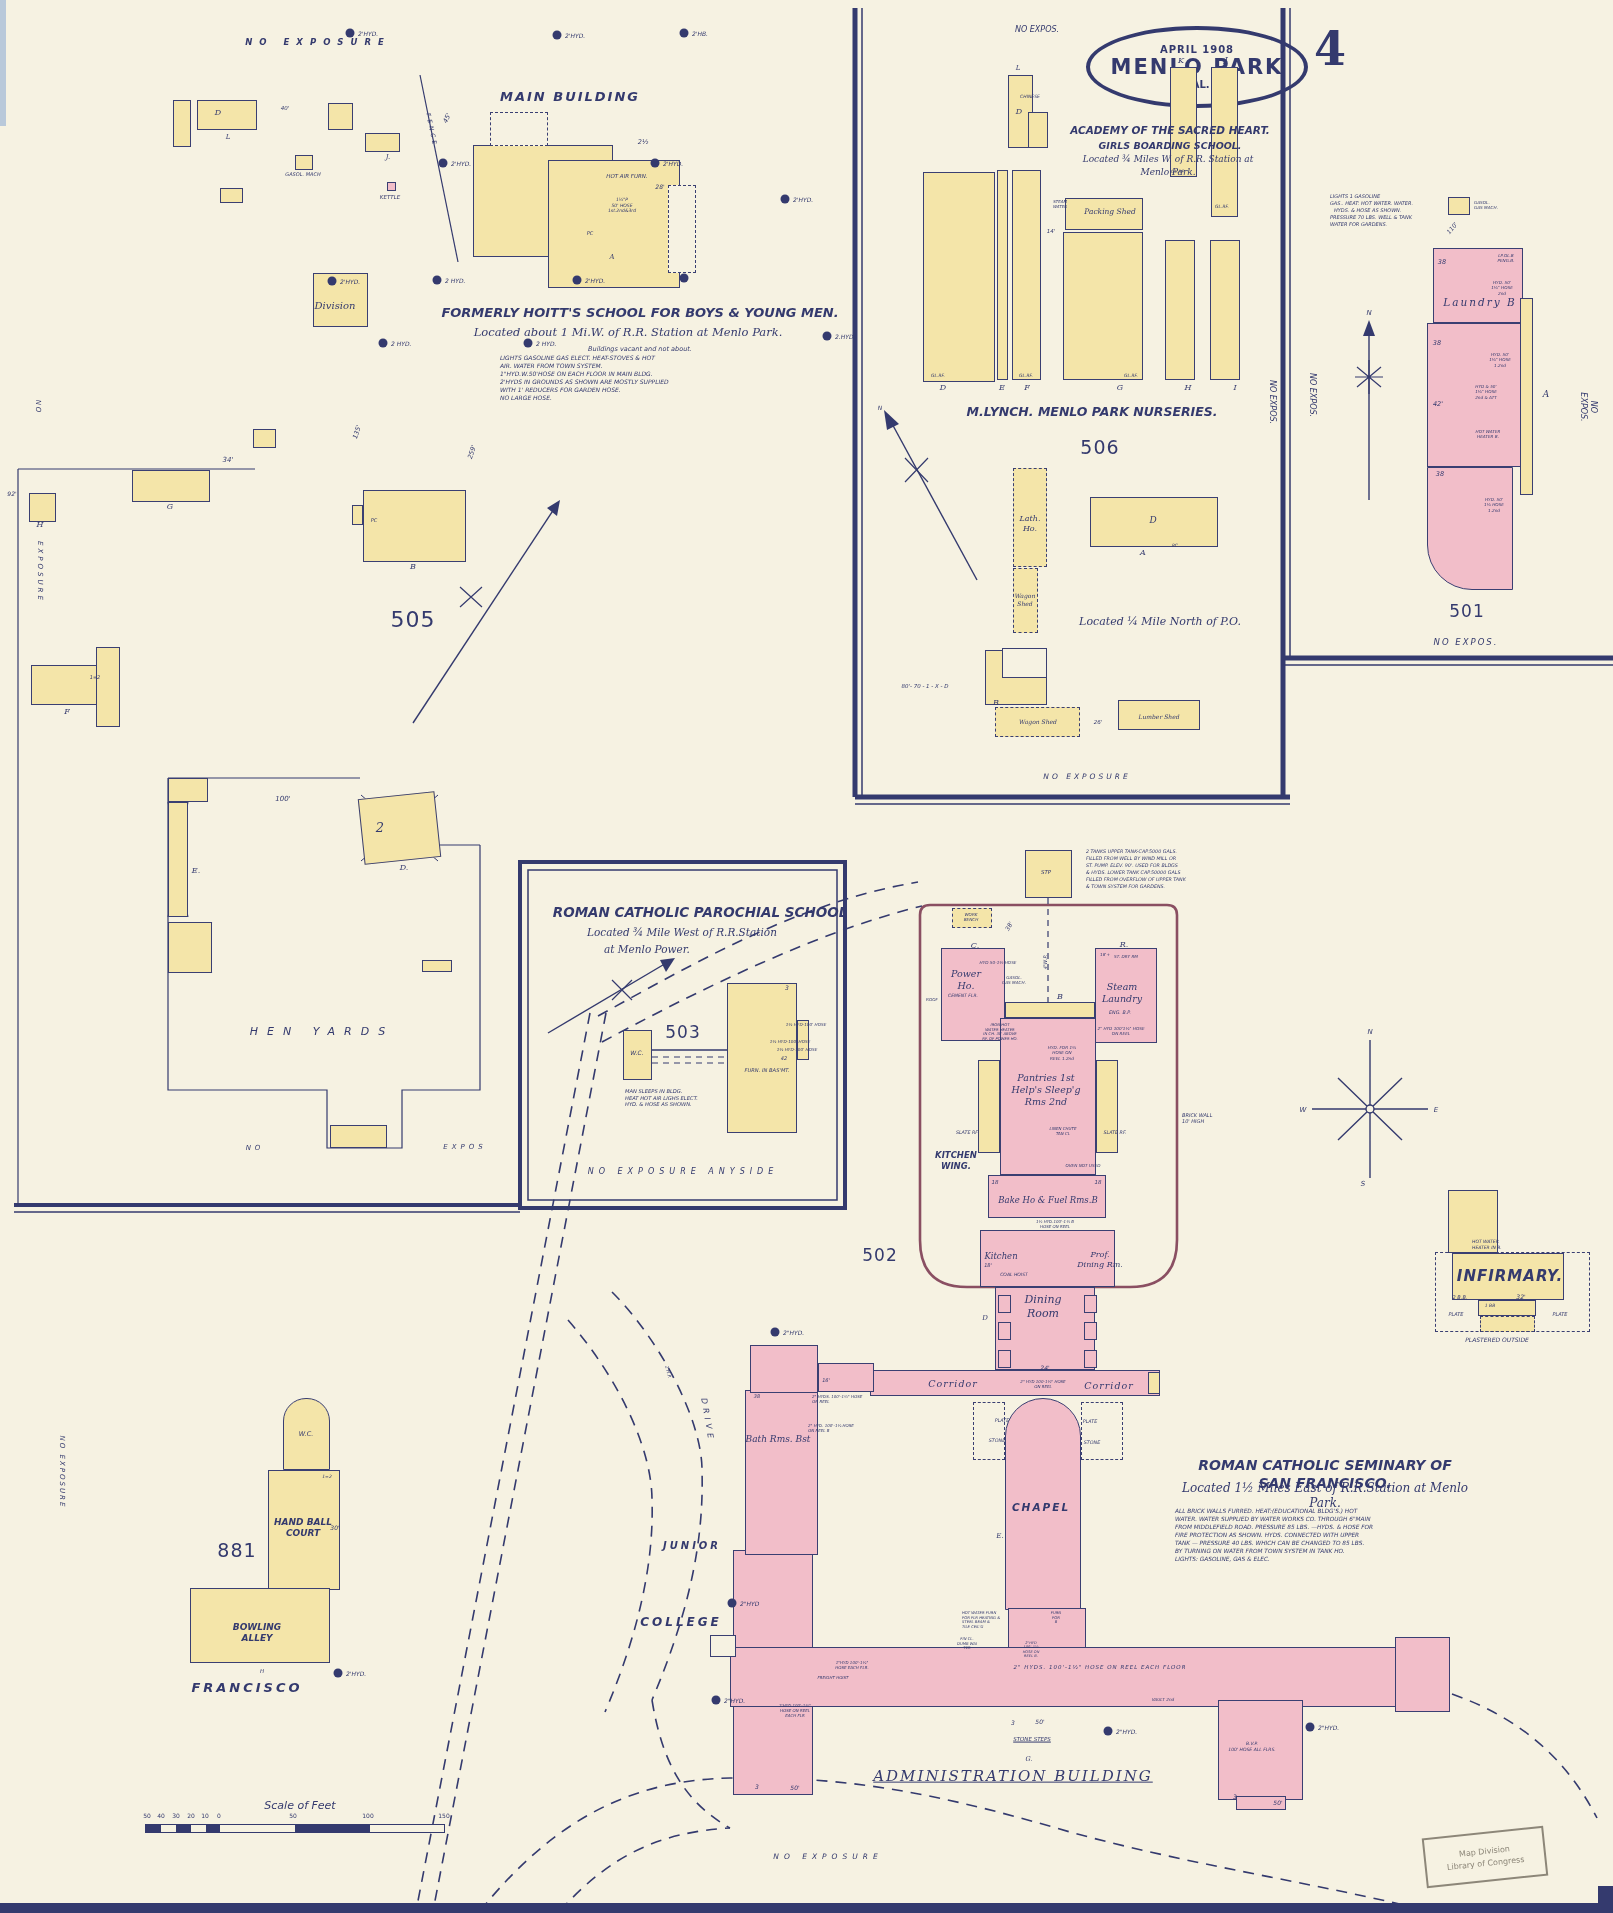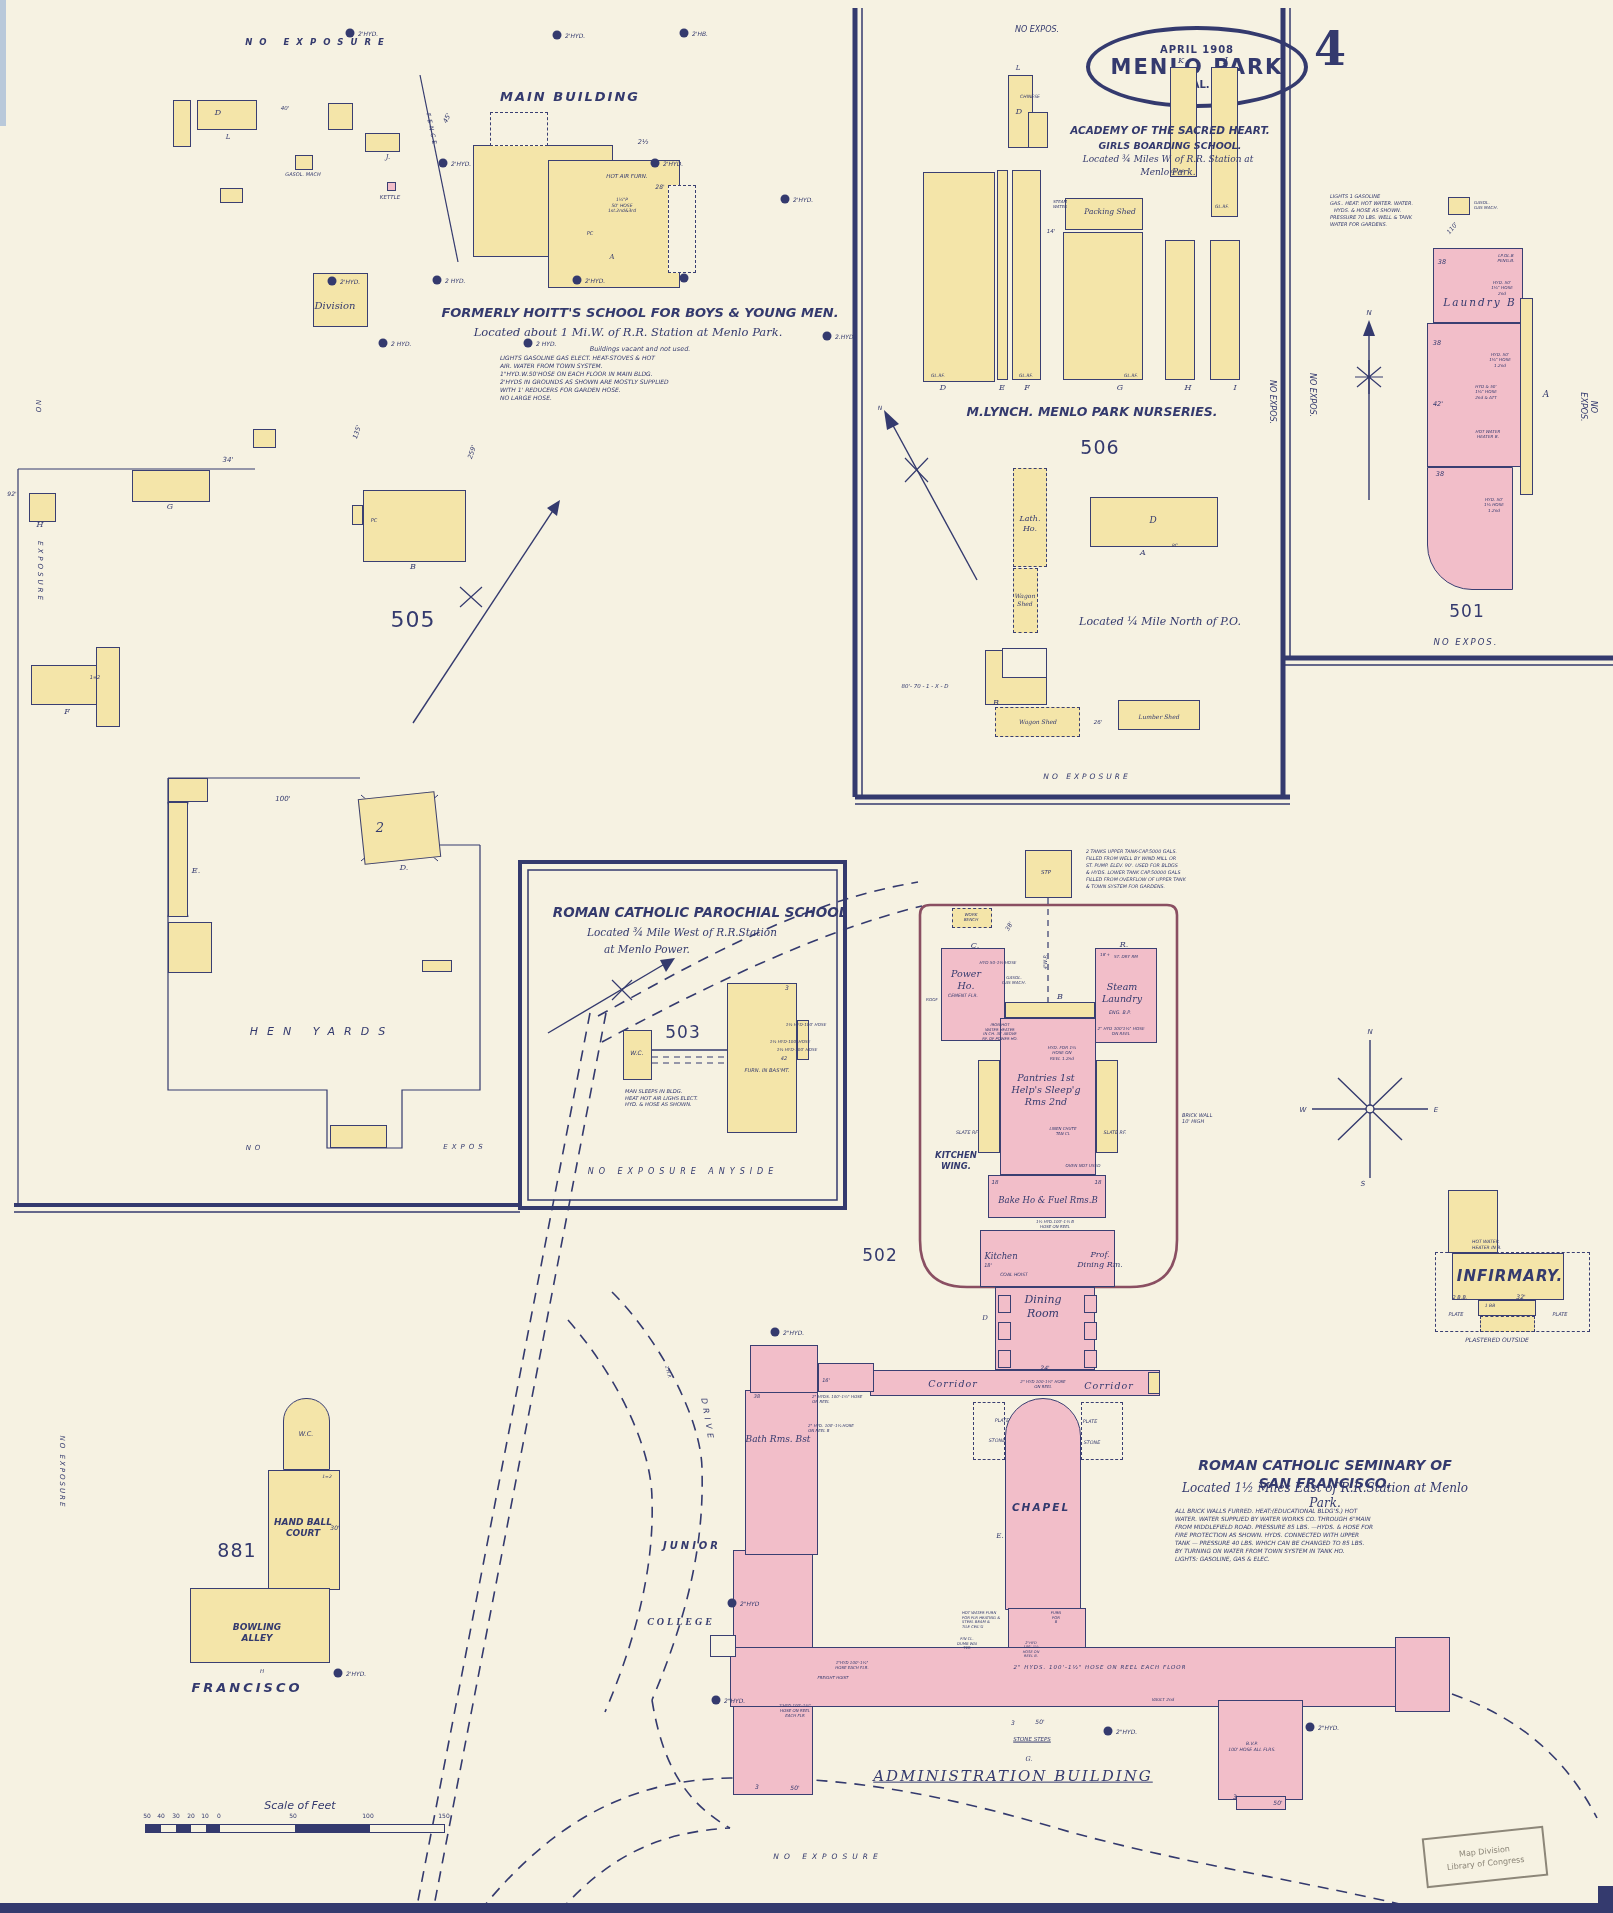--- a/index.html
+++ b/index.html
@@ -272,21 +272,21 @@
       <div class="lbl" style="left: 447px; top: 118px; font-size: 6.5px; transform: translate(-50%, -50%) rotate(-65deg);">45'</div>
       <div class="lbl" style="left: 285px; top: 108px; font-size: 5.5px;">40'</div>
       <div class="lbl" style="left: 390px; top: 197px; font-size: 5.5px;">KETTLE</div>
       <div class="lbl" style="left: 303px; top: 174px; font-size: 5px;">GASOL. MACH</div>
       <div class="lbl sc" style="left: 218px; top: 113px; font-size: 8px;">D</div>
       <div class="lbl sc" style="left: 228px; top: 137px; font-size: 7px;">L</div>
       <div class="lbl sc" style="left: 388px; top: 157px; font-size: 7px;">J.</div>
       <div class="lbl sc" style="left: 335px; top: 306px; font-size: 10px;">Division</div>
       <div class="lbl c" style="left: 640px; top: 313px; font-size: 13px;">FORMERLY HOITT'S SCHOOL FOR BOYS &amp; YOUNG MEN.</div>
       <div class="lbl sc" style="left: 628px; top: 332px; font-size: 11.5px;">Located about 1 Mi.W. of R.R. Station at Menlo Park.</div>
-      <div class="lbl" style="left: 640px; top: 349px; font-size: 6.5px;">Buildings vacant and not used.</div>
+      <div class="lbl" style="left: 640px; top: 349px; font-size: 6.5px;">Buildings vacant and not about.</div>
       <div class="lbl a-l" style="left: 500px; top: 358px; font-size: 6px;">LIGHTS GASOLINE GAS ELECT. HEAT-STOVES &amp; HOT</div>
       <div class="lbl a-l" style="left: 500px; top: 366px; font-size: 6px;">AIR. WATER FROM TOWN SYSTEM.</div>
       <div class="lbl a-l" style="left: 500px; top: 374px; font-size: 6px;">1"HYD.W.50'HOSE ON EACH FLOOR IN MAIN BLDG.</div>
       <div class="lbl a-l" style="left: 500px; top: 382px; font-size: 6px;">2'HYDS IN GROUNDS AS SHOWN ARE MOSTLY SUPPLIED</div>
       <div class="lbl a-l" style="left: 500px; top: 390px; font-size: 6px;">WITH 1' REDUCERS FOR GARDEN HOSE.</div>
       <div class="lbl a-l" style="left: 500px; top: 398px; font-size: 6px;">NO LARGE HOSE.</div>
       <div class="lbl" style="left: 357px; top: 432px; font-size: 6.5px; transform: translate(-50%, -50%) rotate(-72deg);">135'</div>
       <div class="lbl" style="left: 472px; top: 452px; font-size: 6.5px; transform: translate(-50%, -50%) rotate(-72deg);">259'</div>
       <div class="lbl" style="left: 228px; top: 460px; font-size: 7px;">34'</div>
       <div class="lbl" style="left: 12px; top: 494px; font-size: 6px;">92'</div>
@@ -498,21 +498,21 @@
       <div class="lbl" style="left: 1235px; top: 1797px; font-size: 6px;">3</div>
       <div class="lbl" style="left: 1278px; top: 1803px; font-size: 6px;">50'</div>
       <div class="lbl sc" style="left: 778px; top: 1440px; font-size: 9px;">Bath Rms. Bst</div>
       <div class="lbl a-l" style="left: 812px; top: 1399px; font-size: 4px;">2" HYDS. 100'-1½" HOSE
 ON REEL</div>
       <div class="lbl a-l" style="left: 808px; top: 1428px; font-size: 4px;">2" HYD. 100'-1¼ HOSE
 ON REEL B</div>
       <div class="lbl" style="left: 757px; top: 1396px; font-size: 5px;">38</div>
       <div class="lbl" style="left: 826px; top: 1380px; font-size: 5px;">16'</div>
       <div class="lbl c" style="left: 692px; top: 1546px; font-size: 10px; letter-spacing: 3px;">JUNIOR</div>
-      <div class="lbl c" style="left: 681px; top: 1622px; font-size: 10px; letter-spacing: 3px; font-family: Liberation Serif, serif;">COLLEGE</div>
+      <div class="lbl c" style="left: 681px; top: 1622px; font-size: 12px; letter-spacing: 3px;">COLLEGE</div>
       <div class="lbl" style="left: 707px; top: 1420px; font-size: 8px; letter-spacing: 4px; transform: translate(-50%, -50%) rotate(80deg);">DRIVE</div>
       <div class="lbl" style="left: 668px; top: 1372px; font-size: 4.5px; transform: translate(-50%, -50%) rotate(75deg);">2'H.P.</div>
       <div class="lbl c" style="left: 700px; top: 912px; font-size: 13.5px;">ROMAN CATHOLIC PAROCHIAL SCHOOL</div>
       <div class="lbl sc" style="left: 682px; top: 933px; font-size: 10.5px;">Located ¾ Mile West of R.R.Station</div>
       <div class="lbl sc" style="left: 647px; top: 950px; font-size: 10.5px;">at Menlo Power.</div>
       <div class="lbl b" style="left: 683px; top: 1033px; font-size: 17px;">503</div>
       <div class="lbl" style="left: 637px; top: 1053px; font-size: 6px;">W.C.</div>
       <div class="lbl" style="left: 787px; top: 988px; font-size: 6px;">3</div>
       <div class="lbl" style="left: 806px; top: 1025px; font-size: 4.2px;">1½ HYD-100' HOSE</div>
       <div class="lbl" style="left: 790px; top: 1042px; font-size: 4.2px;">1½ HYD-100' HOSE</div>

